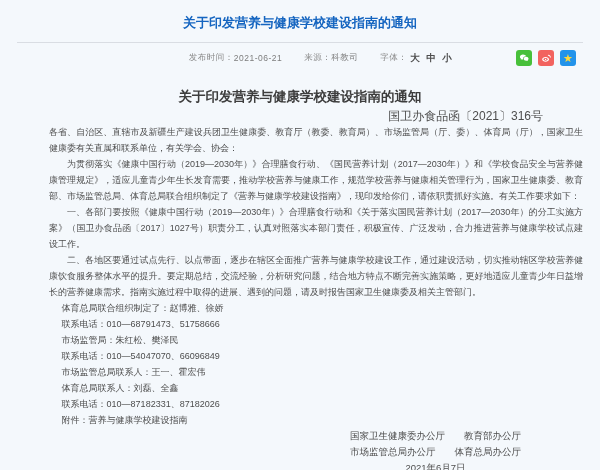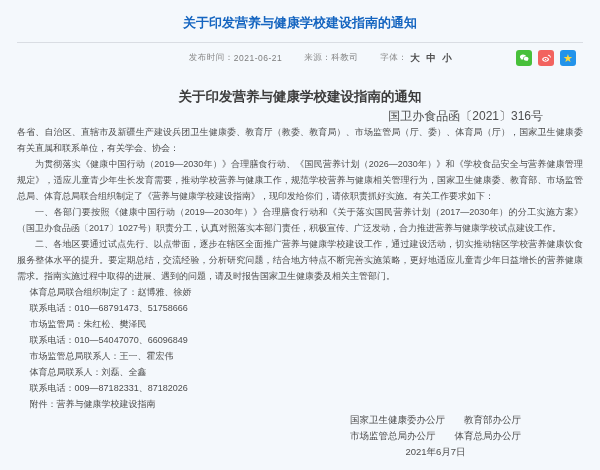--- a/index.html
+++ b/index.html
@@ -86,20 +86,21 @@
     font-size: 12px;
     color: #4d4d4d;
     line-height: 16px;
     margin-top: 3px;
   }
   .doc p {
     font-size: 9px;
     color: #4d4d4d;
     line-height: 16px;
     text-align: justify;
+    margin-left: 32px;
   }
   .para { text-indent: 2em; }
   .contact, .attachment { text-indent: 1.4em; }
   .sig-block {
     width: fit-content;
     margin-left: auto;
     margin-right: 62px;
     text-align: center;
     font-size: 9.5px;
     color: #4d4d4d;
@@ -141,31 +142,31 @@
         <span class="star-glyph">★</span>
       </span>
     </div>
   </div>
 
   <div class="doc">
     <h2 class="doc-title">关于印发营养与健康学校建设指南的通知</h2>
     <div class="doc-number">国卫办食品函〔2021〕316号</div>
 
     <p class="salutation">各省、自治区、直辖市及新疆生产建设兵团卫生健康委、教育厅（教委、教育局）、市场监管局（厅、委）、体育局（厅），国家卫生健康委有关直属和联系单位，有关学会、协会：</p>
-    <p class="para">为贯彻落实《健康中国行动（2019—2030年）》合理膳食行动、《国民营养计划（2026—2030年）》和《学校食品安全与营养健康管理规定》，适应儿童青少年生长发育需要，推动学校营养与健康工作，规范学校营养与健康相关管理行为，国家卫生健康委、教育部、市场监管总局、体育总局联合组织制定了《营养与健康学校建设指南》，现印发给你们，请依职责抓好实施。有关工作要求如下：</p>
+    <p class="para">为贯彻落实《健康中国行动（2019—2030年）》合理膳食行动、《国民营养计划（2017—2030年）》和《学校食品安全与营养健康管理规定》，适应儿童青少年生长发育需要，推动学校营养与健康工作，规范学校营养与健康相关管理行为，国家卫生健康委、教育部、市场监管总局、体育总局联合组织制定了《营养与健康学校建设指南》，现印发给你们，请依职责抓好实施。有关工作要求如下：</p>
     <p class="para">一、各部门要按照《健康中国行动（2019—2030年）》合理膳食行动和《关于落实国民营养计划（2017—2030年）的分工实施方案》（国卫办食品函〔2017〕1027号）职责分工，认真对照落实本部门责任，积极宣传、广泛发动，合力推进营养与健康学校试点建设工作。</p>
     <p class="para">二、各地区要通过试点先行、以点带面，逐步在辖区全面推广营养与健康学校建设工作，通过建设活动，切实推动辖区学校营养健康饮食服务整体水平的提升。要定期总结，交流经验，分析研究问题，结合地方特点不断完善实施策略，更好地适应儿童青少年日益增长的营养健康需求。指南实施过程中取得的进展、遇到的问题，请及时报告国家卫生健康委及相关主管部门。</p>
 
     <p class="contact">体育总局联合组织制定了：赵博雅、徐娇</p>
     <p class="contact">联系电话：010—68791473、51758666</p>
     <p class="contact">市场监管局：朱红松、樊泽民</p>
     <p class="contact">联系电话：010—54047070、66096849</p>
     <p class="contact">市场监管总局联系人：王一、霍宏伟</p>
     <p class="contact">体育总局联系人：刘磊、全鑫</p>
-    <p class="contact">联系电话：009—87182331、87182026</p>
+    <p class="contact">联系电话：010—87182331、87182026</p>
     <p class="attachment">附件：营养与健康学校建设指南</p>
 
     <div class="sig-block">
       <div>国家卫生健康委办公厅　　教育部办公厅</div>
       <div>市场监管总局办公厅　　体育总局办公厅</div>
       <div class="sig-date">2021年6月7日</div>
     </div>
   </div>
 
 </div>

